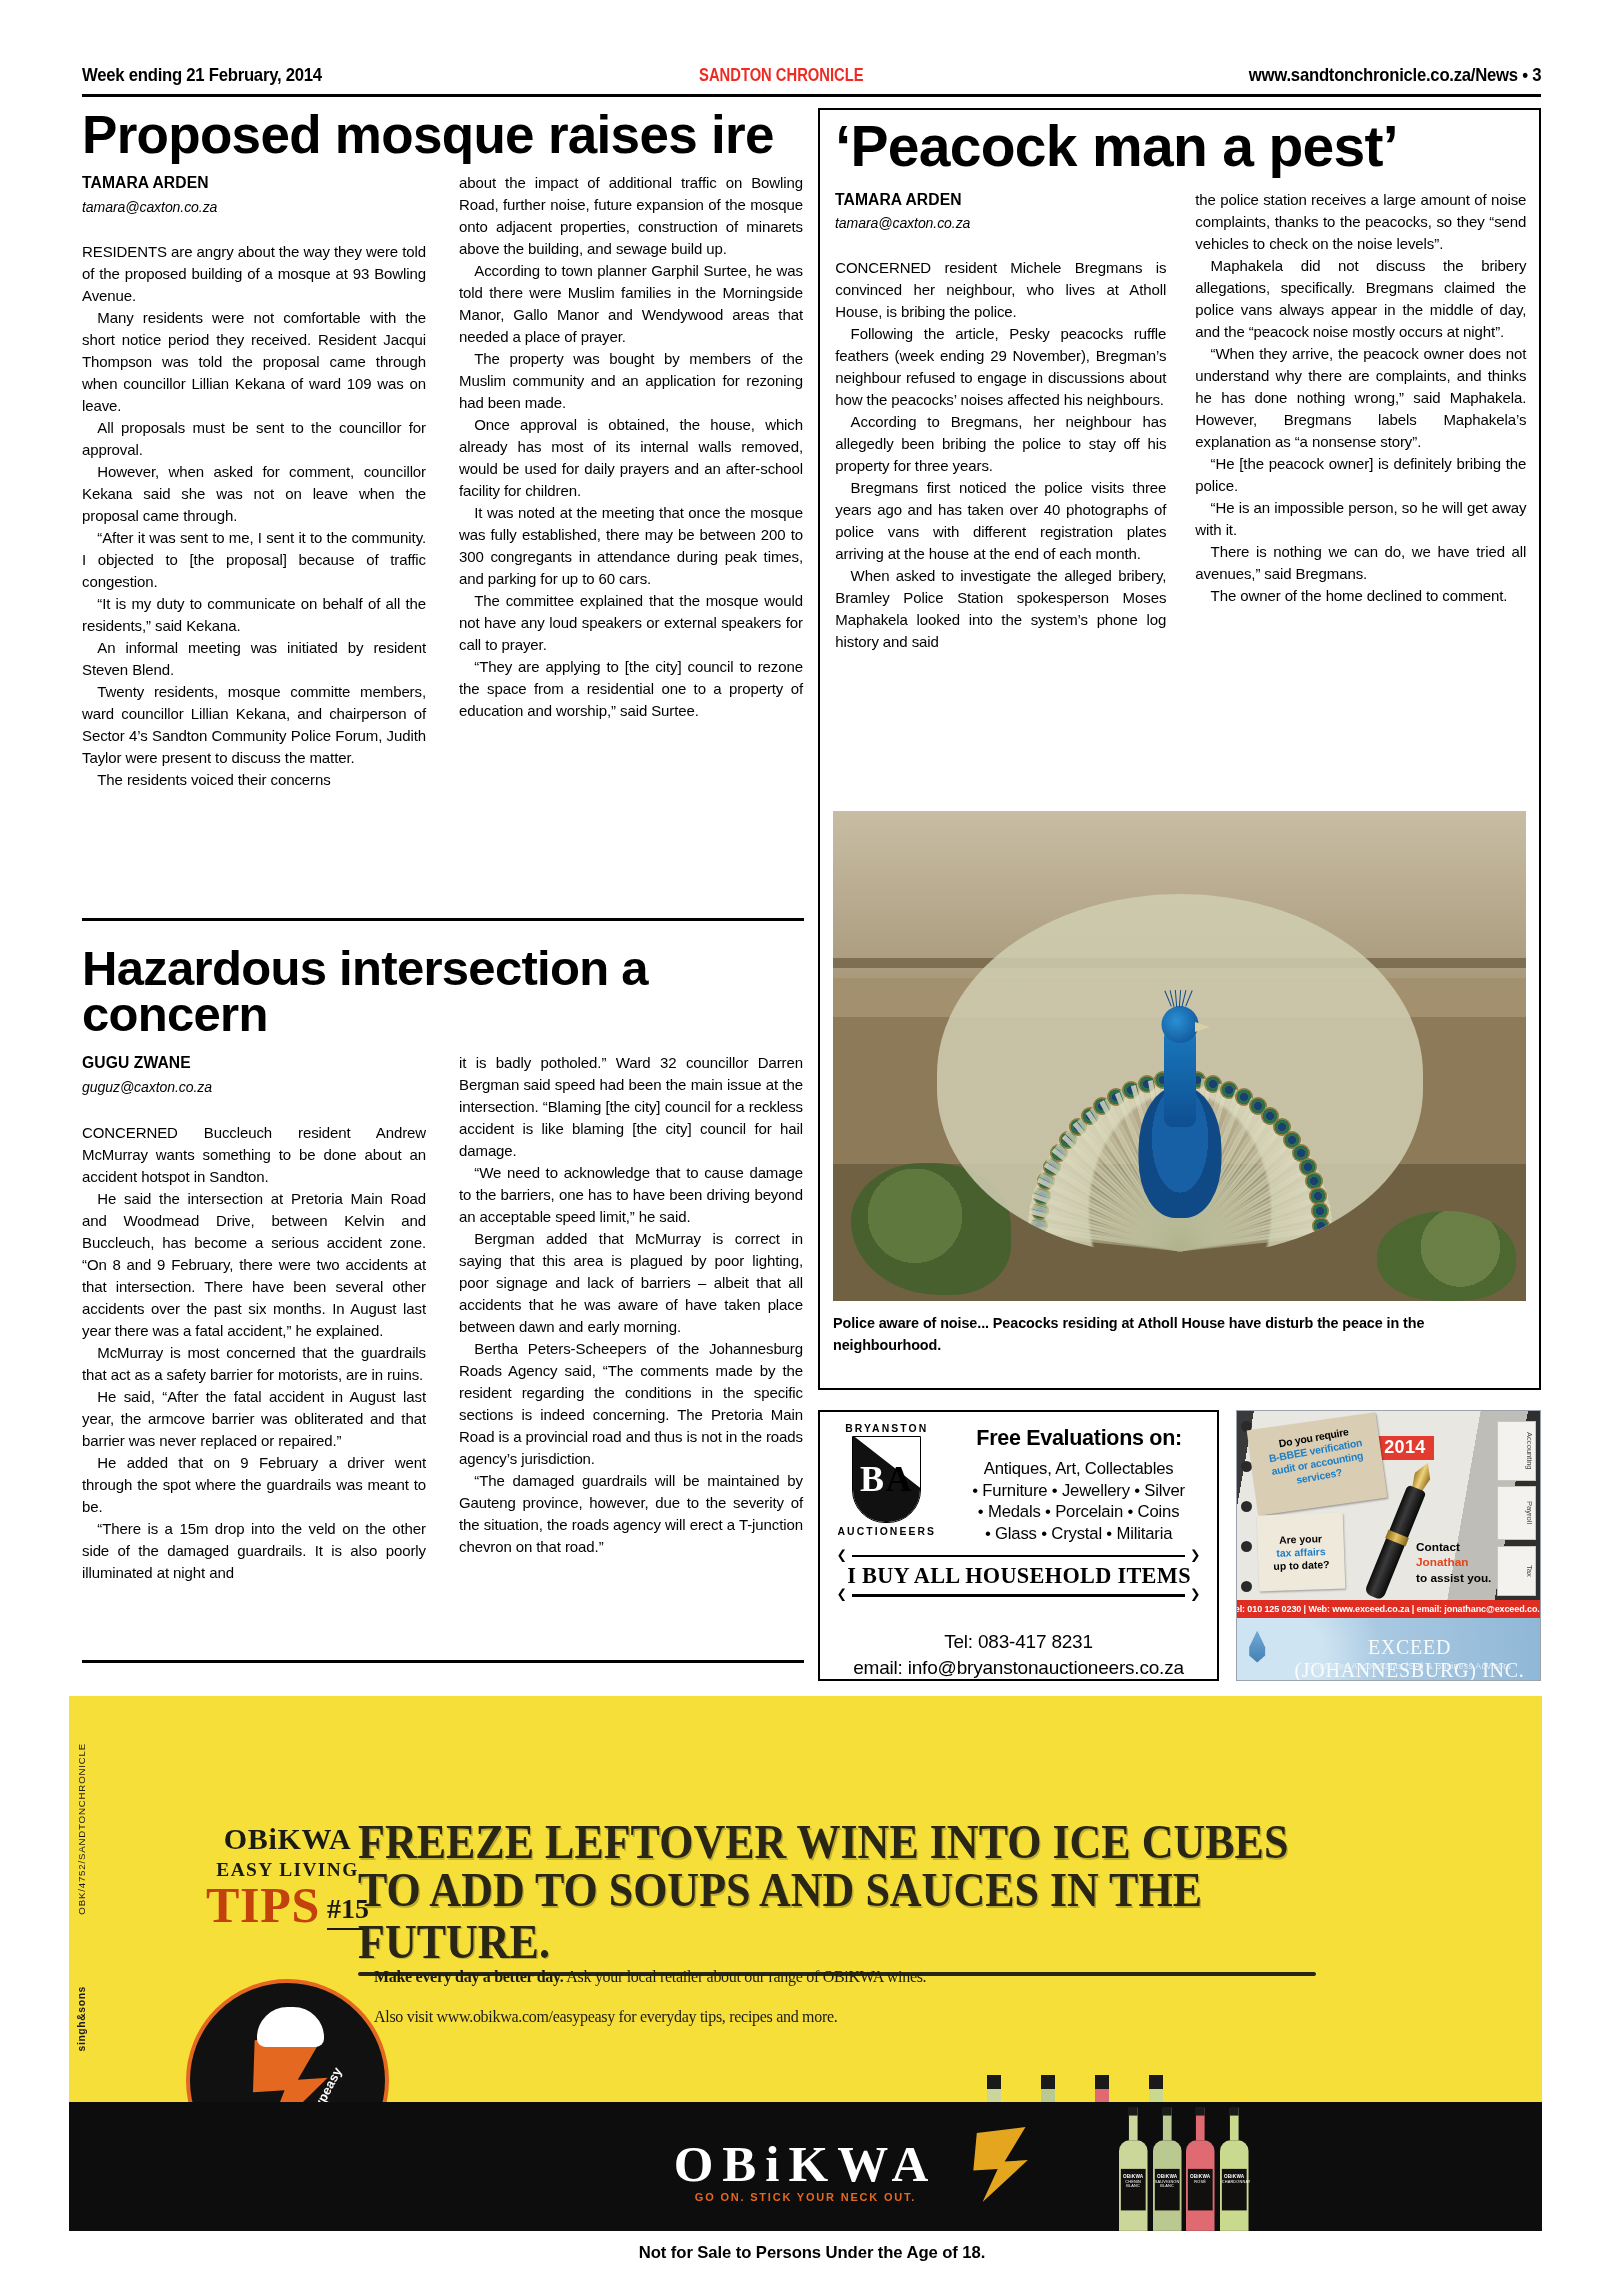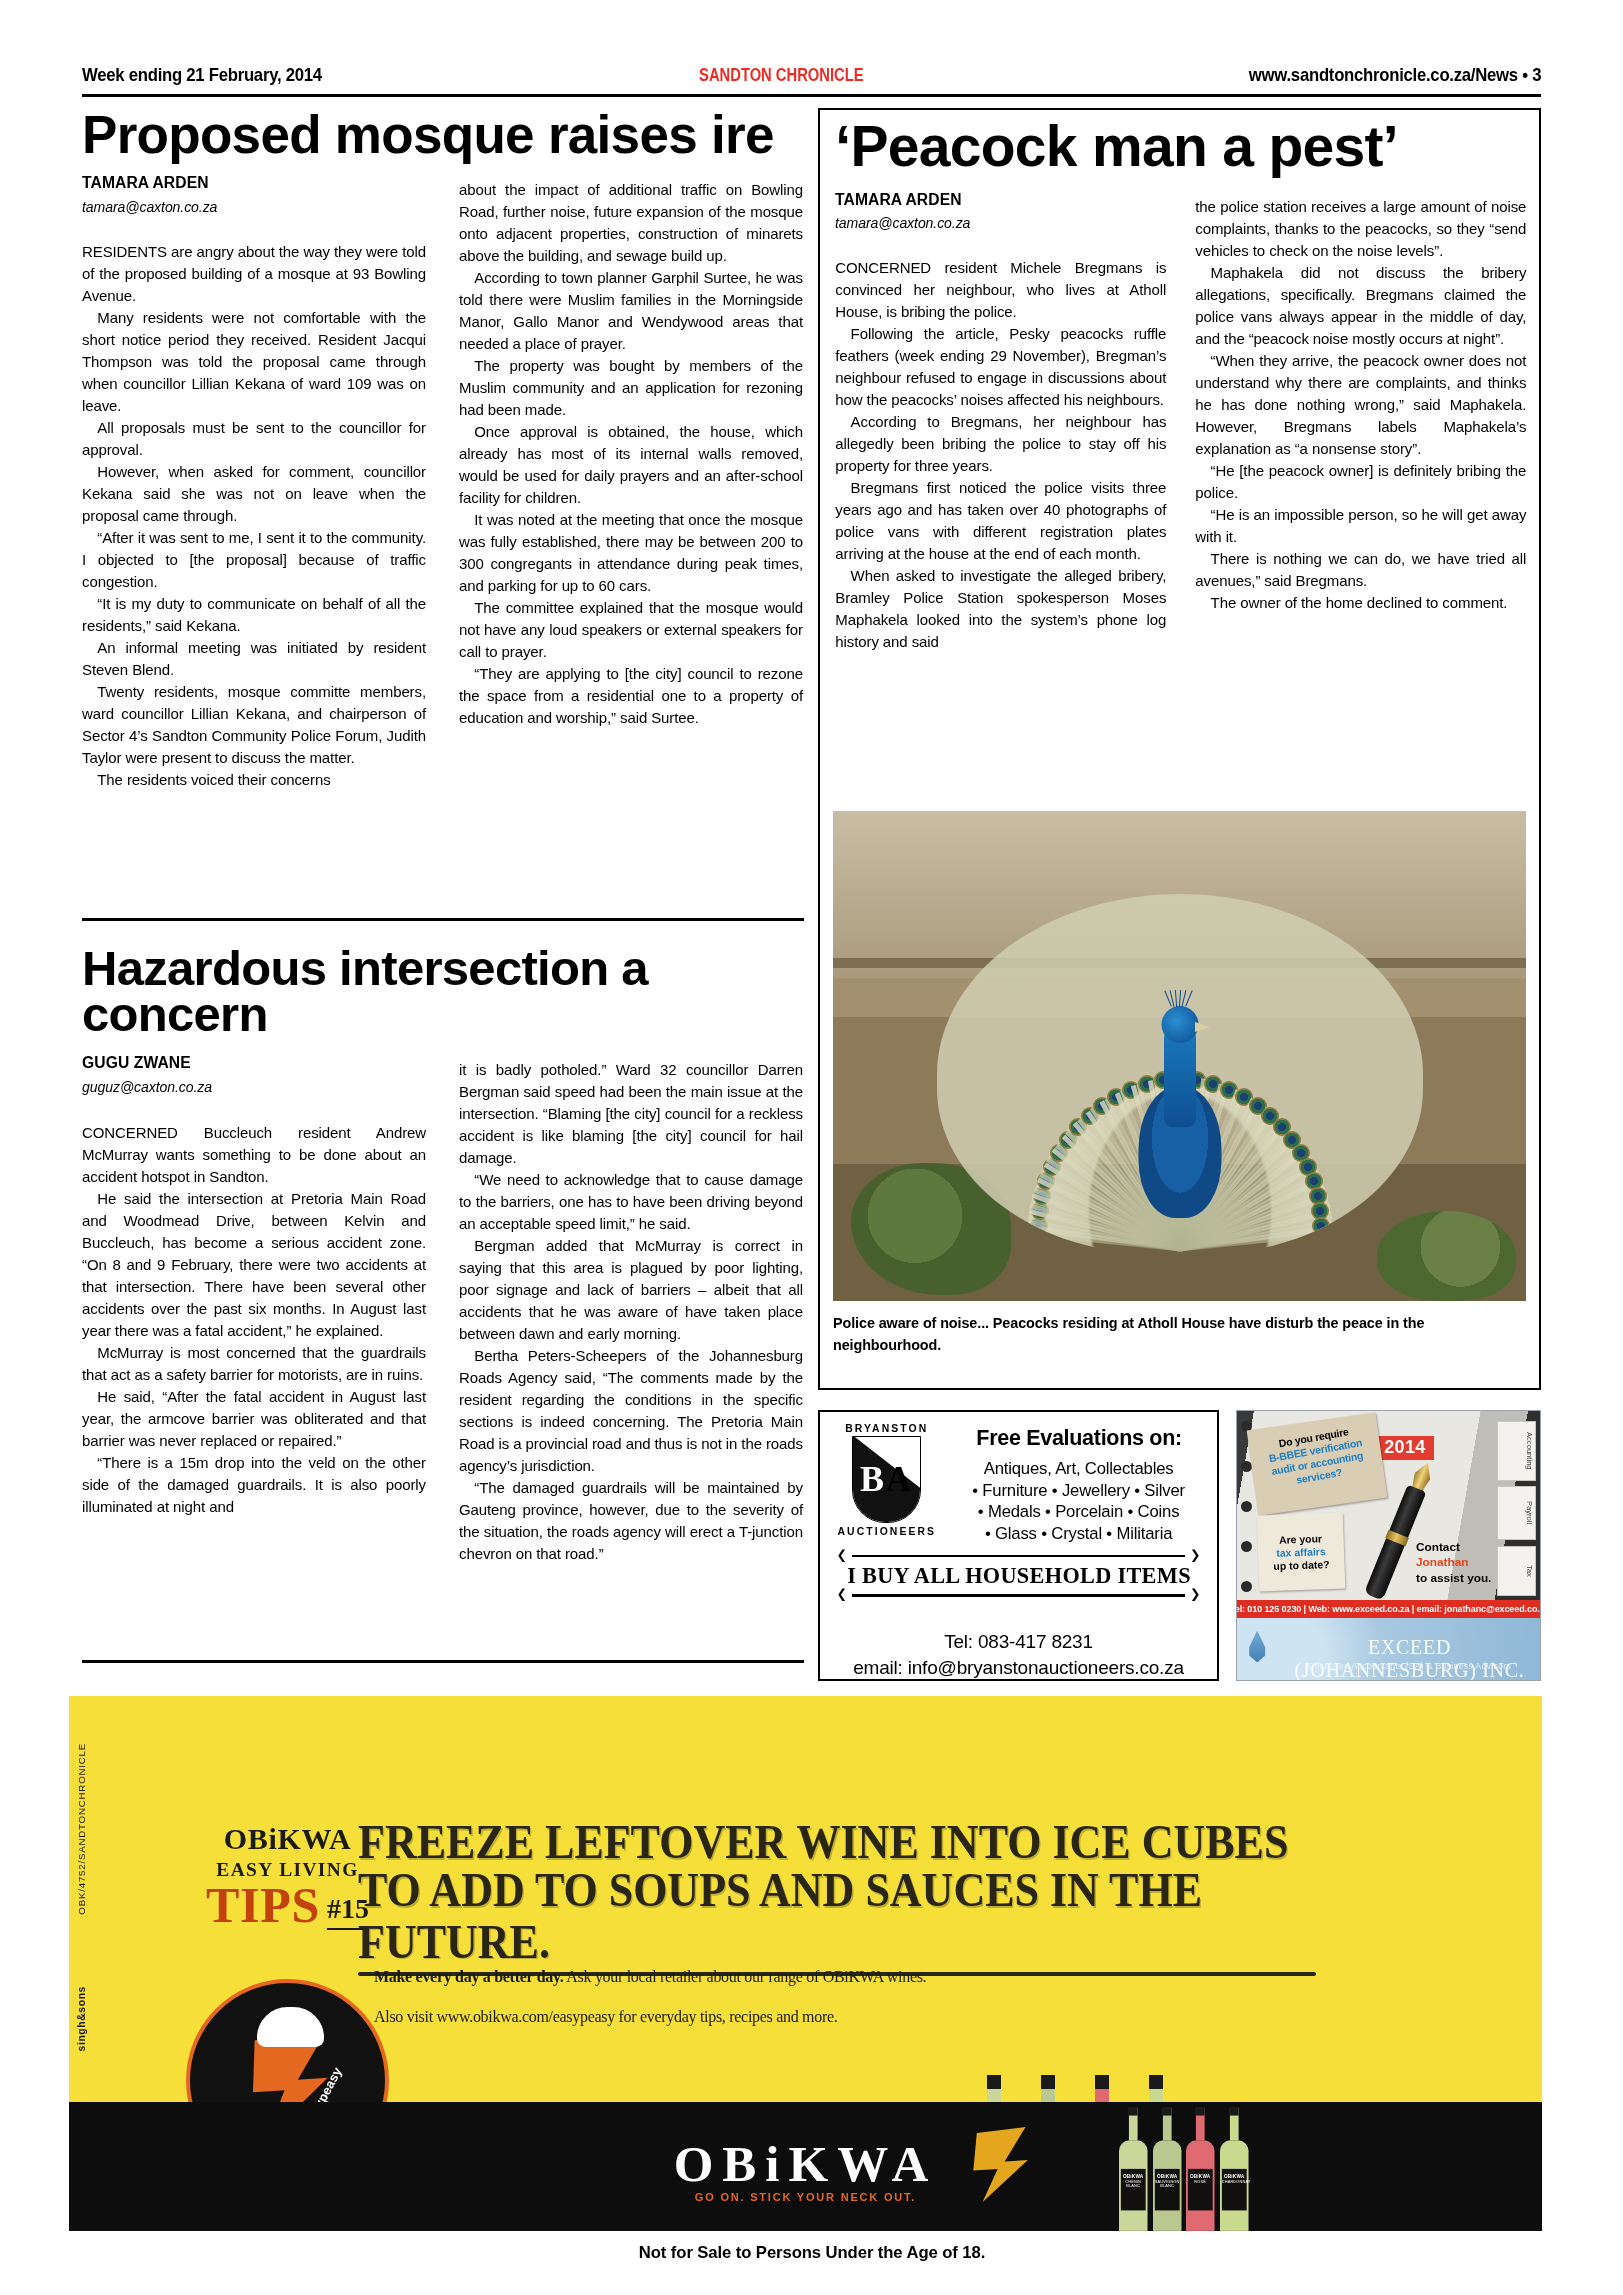--- a/index.html
+++ b/index.html
@@ -59,21 +59,21 @@
   .body-col {
     font-family: "Liberation Sans", sans-serif;
     font-size: 15px;
     line-height: 22px;
     text-align: justify;
     text-justify: inter-word;
     letter-spacing: -0.1px;
     -webkit-hyphens: none; hyphens: none;
   }
   .body-col p { margin: 0; text-indent: 15.3px; }
-  .body-col p.first { text-indent: 0; margin-top: 7px; }
+  .body-col p.first { text-indent: 0; }
 
   
   #art-mosque { position: absolute; left: 82px; top: 110px; width: 722px; }
   #art-mosque .headline { font-size: 53px; }
   #art-mosque .cols { display: flex; gap: 33px; margin-top: 12.5px; }
   #art-mosque .col { width: 344px; }
   #art-mosque .col-1 .byline { margin-bottom: 4.2px; }
   #art-mosque .col-1 .byline-email { margin-bottom: 25px; }
 
   
@@ -498,20 +498,21 @@
     <div class="headline">Hazardous intersection a concern</div>
     <div class="cols">
       <div class="col col-1">
         <div class="byline">GUGU ZWANE</div>
         <div class="byline-email">guguz@caxton.co.za</div>
         <div class="body-col">
           <p class="first">CONCERNED Buccleuch resident Andrew McMurray wants something to be done about an accident hotspot in Sandton.</p>
           <p>He said the intersection at Pretoria Main Road and Woodmead Drive, between Kelvin and Buccleuch, has become a serious accident zone. “On 8 and 9 February, there were two accidents at that intersection. There have been several other accidents over the past six months. In August last year there was a fatal accident,” he explained.</p>
           <p>McMurray is most concerned that the guardrails that act as a safety barrier for motorists, are in ruins.</p>
           <p>He said, “After the fatal accident in August last year, the armcove barrier was obliterated and that barrier was never replaced or repaired.”</p>
+          <p>He added that on 9 February a driver went through the spot where the guardrails was meant to be.</p>
           <p>“There is a 15m drop into the veld on the other side of the damaged guardrails. It is also poorly illuminated at night and</p>
         </div>
       </div>
       <div class="col col-2">
         <div class="body-col">
           <p class="first">it is badly potholed.” Ward 32 councillor Darren Bergman said speed had been the main issue at the intersection. “Blaming [the city] council for a reckless accident is like blaming [the city] council for hail damage.</p>
           <p>“We need to acknowledge that to cause damage to the barriers, one has to have been driving beyond an acceptable speed limit,” he said.</p>
           <p>Bergman added that McMurray is correct in saying that this area is plagued by poor lighting, poor signage and lack of barriers – albeit that all accidents that he was aware of have taken place between dawn and early morning.</p>
           <p>Bertha Peters-Scheepers of the Johannesburg Roads Agency said, “The comments made by the resident regarding the conditions in the specific sections is indeed concerning. The Pretoria Main Road is a provincial road and thus is not in the roads agency’s jurisdiction.</p>
           <p>“The damaged guardrails will be maintained by Gauteng province, however, due to the severity of the situation, the roads agency will erect a T-junction chevron on that road.”</p>

